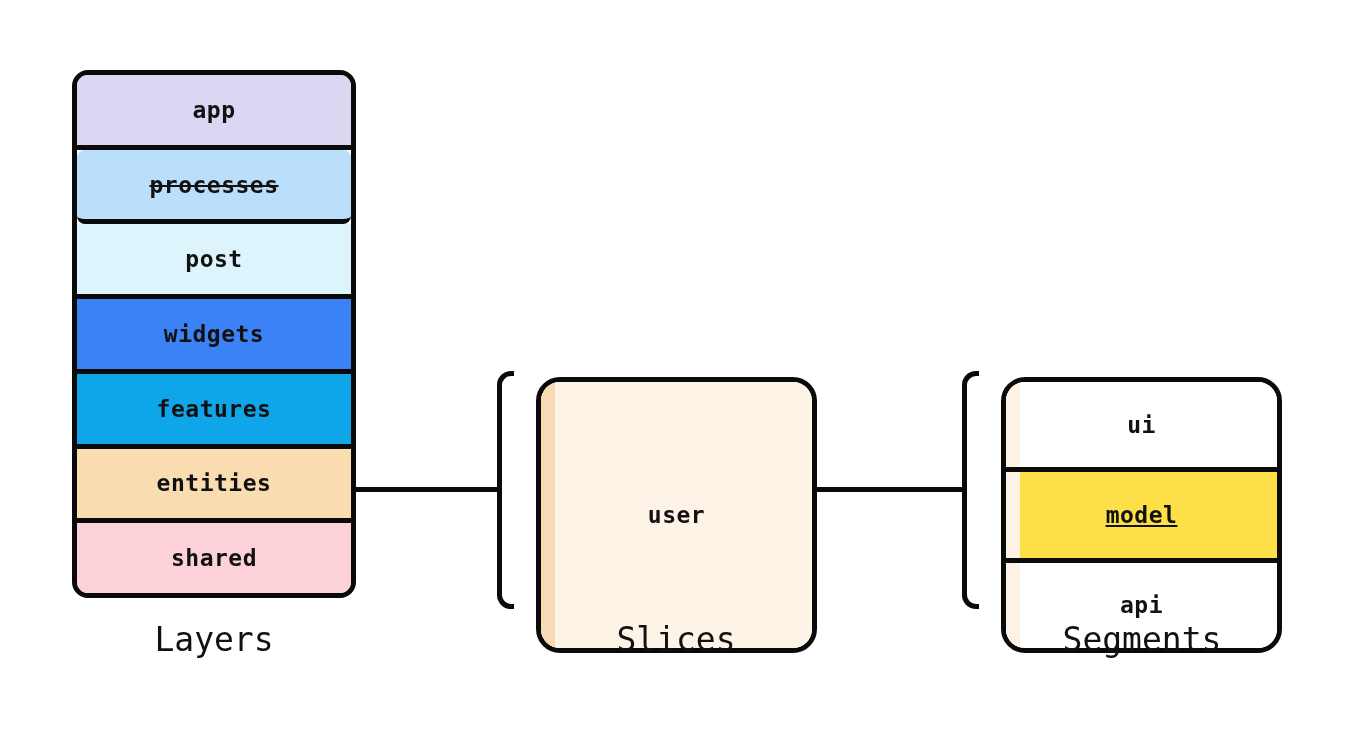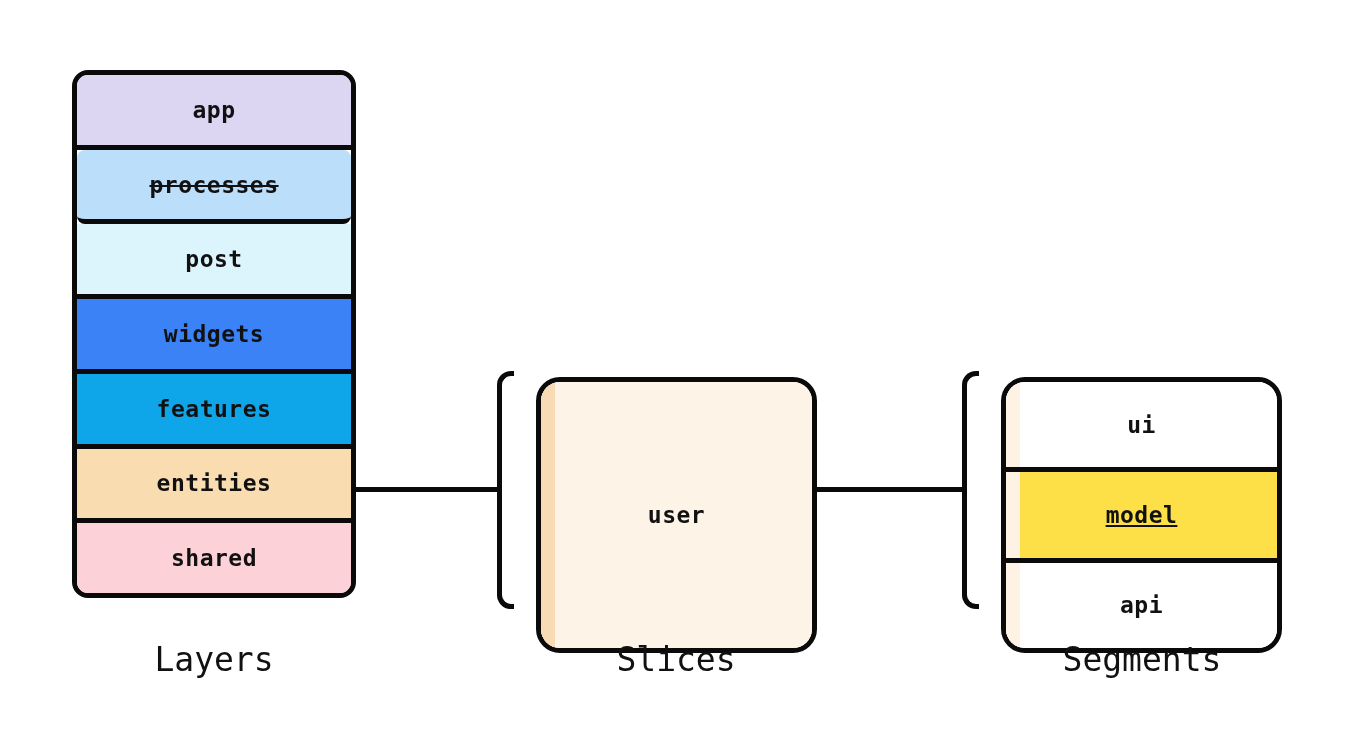--- a/index.html
+++ b/index.html
@@ -94,21 +94,21 @@
     top: 487px;
     height: 5px;
     background: #0a0a0a;
   }
   .connector.c1 { left: 353px; width: 149px; }
   .connector.c2 { left: 814px; width: 153px; }
 
   
   .caption {
     position: absolute;
-    top: 640px;
+    top: 620px;
     width: 300px;
     height: 40px;
     line-height: 40px;
     text-align: center;
     font-size: 33px;
     font-weight: 400;
   }
   .caption.layers-caption   { left: 64px; }
   .caption.slices-caption   { left: 526px; }
   .caption.segments-caption { left: 992px; }

